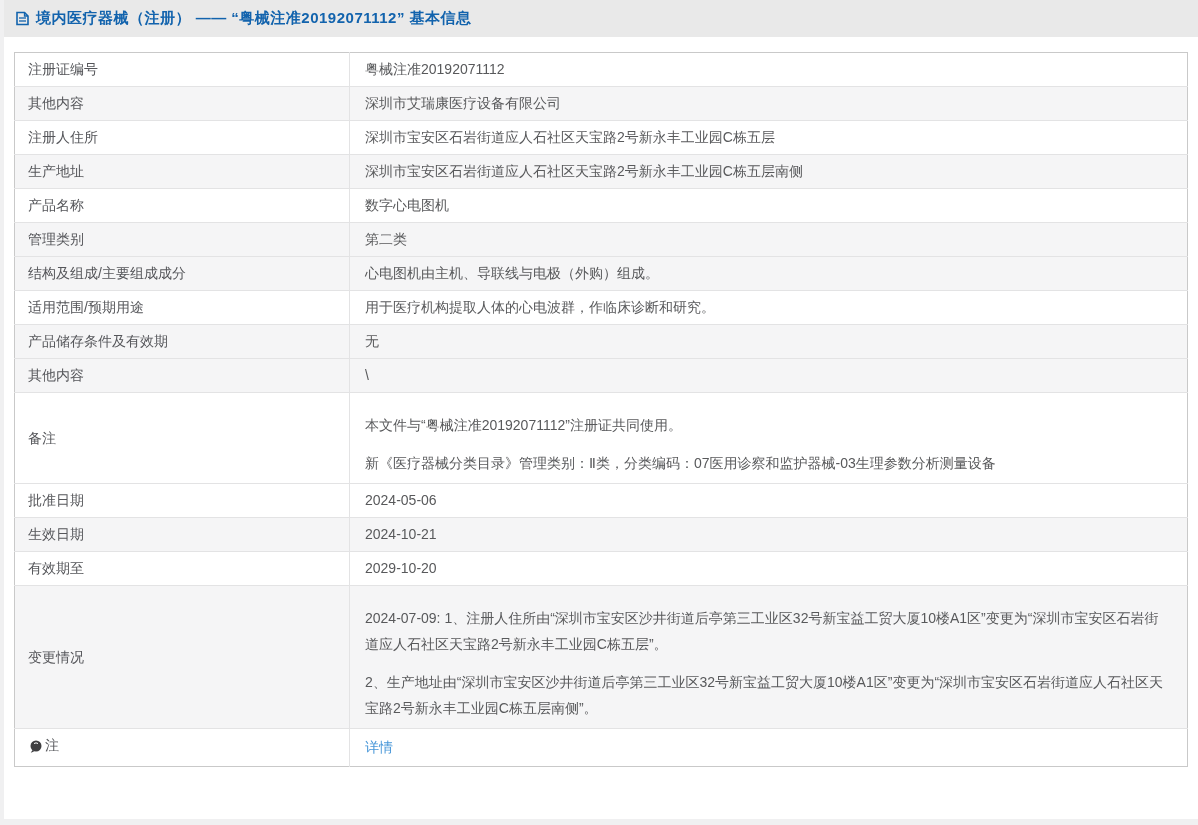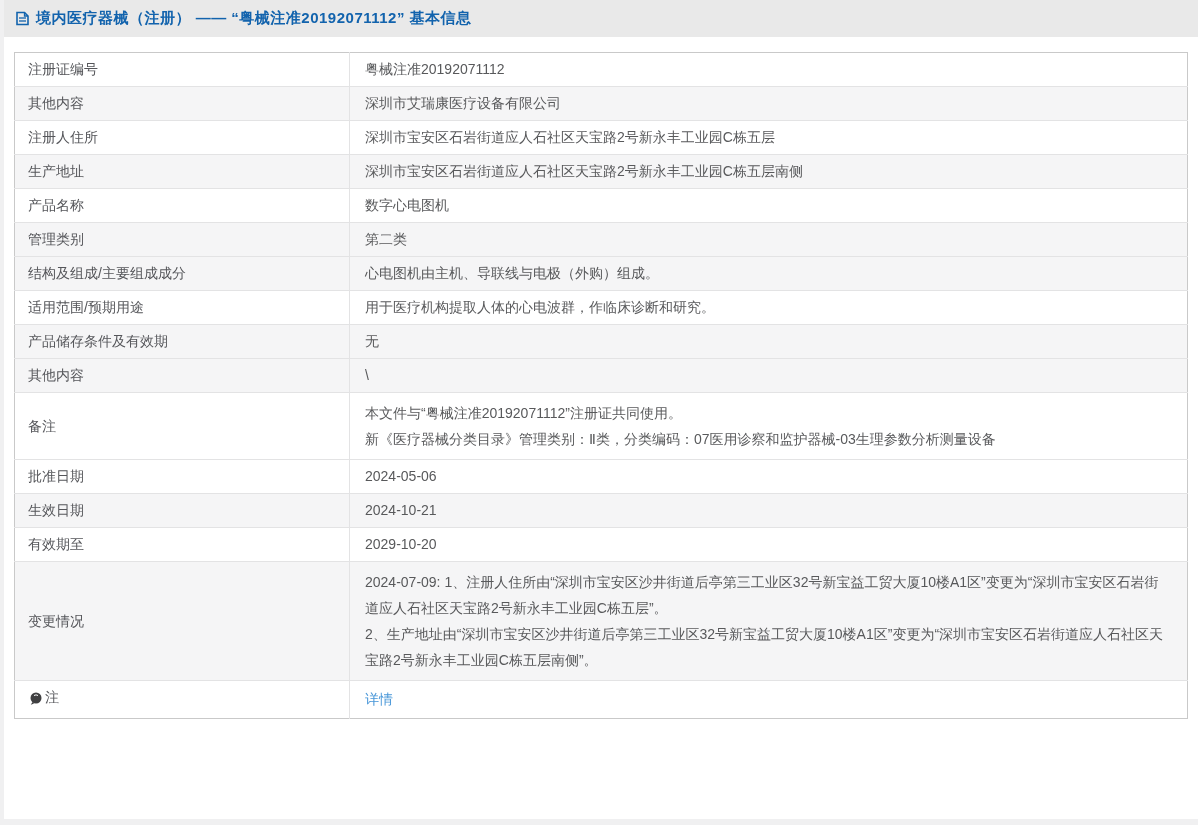--- a/index.html
+++ b/index.html
@@ -54,21 +54,21 @@
     padding: 7px 13px;
     border-right: 1px solid #e3e3e4;
     color: #55565a;
     white-space: nowrap;
   }
   td.cell-value {
     padding: 7px 15px;
     color: #58595b;
     word-break: break-all;
   }
-  td.cell-value .para { line-height: 26px; }
+  td.cell-value .para { line-height: 26px; margin-top: 12px; }
   .link {
     color: #4796d8;
     cursor: pointer;
     text-decoration: none;
   }
   .note-label {
     display: inline-flex;
     align-items: center;
     gap: 2px;
   }

